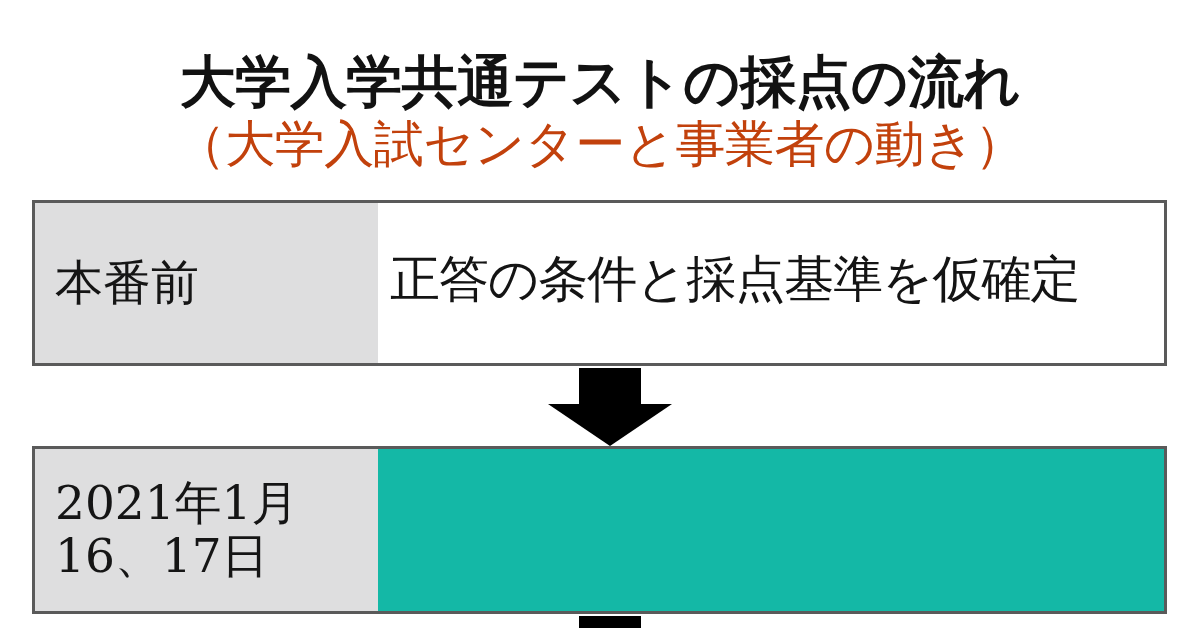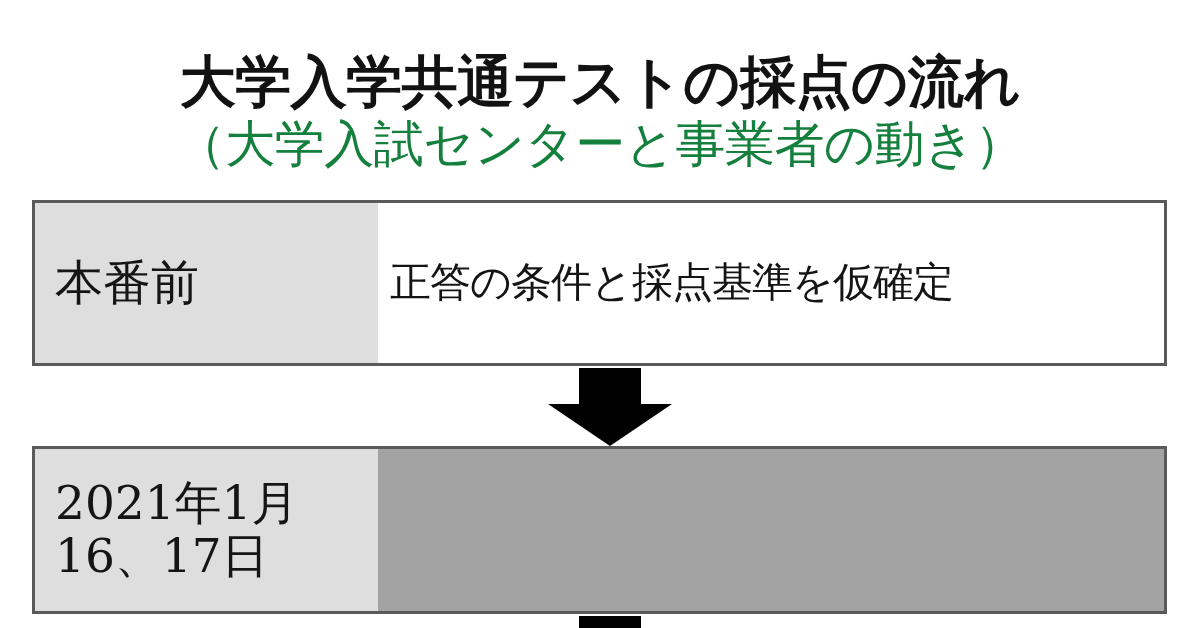--- a/index.html
+++ b/index.html
@@ -31,41 +31,41 @@
     letter-spacing: -0.5px;
     color: #121212;
     white-space: nowrap;
   }
   .sub-title {
     font-family: "DejaVu Sans", "Liberation Sans", sans-serif;
     font-weight: normal;
     font-size: 50px;
     line-height: 1.14;
     letter-spacing: -0.5px;
-    color: #15803d;
+    color: #c2410c;
     margin-top: 2px;
     white-space: nowrap;
   }
 
   
   .flow {
     position: absolute;
     left: 32px;
     top: 200px;
     width: 1135px;
   }
   .flow-row {
     display: flex;
     width: 100%;
     border-top: 3px solid #5a5a5a;
     border-bottom: 3px solid #5a5a5a;
     border-left: 3px solid #5a5a5a;
     border-right: 3px solid #5a5a5a;
     box-sizing: border-box;
-    background: #a3a3a3;
+    background: #14b8a6;
   }
   .flow-row.row-1 { height: 166px; }
   .flow-row.row-2 { height: 168px; }
 
   .cell-label {
     width: 343px;
     flex: 0 0 343px;
     background: #dededf;
     display: flex;
     align-items: center;
@@ -88,22 +88,22 @@
     line-height: 1.12;
     color: #151515;
     white-space: pre-line;
     letter-spacing: 0px;
   }
   .label-text.jp-sans {
     font-family: "DejaVu Sans", "Liberation Sans", sans-serif;
     font-size: 48px;
   }
   .body-text {
-    font-family: Liberation Sans, sans-serif;
-    font-size: 41px;
+    font-family: Liberation Mono, monospace;
+    font-size: 50px;
     line-height: 1.05;
     color: #141414;
     letter-spacing: -1px;
   }
   .body-text.single {
     line-height: 1.1;
   }
 
   
   .arrow {

